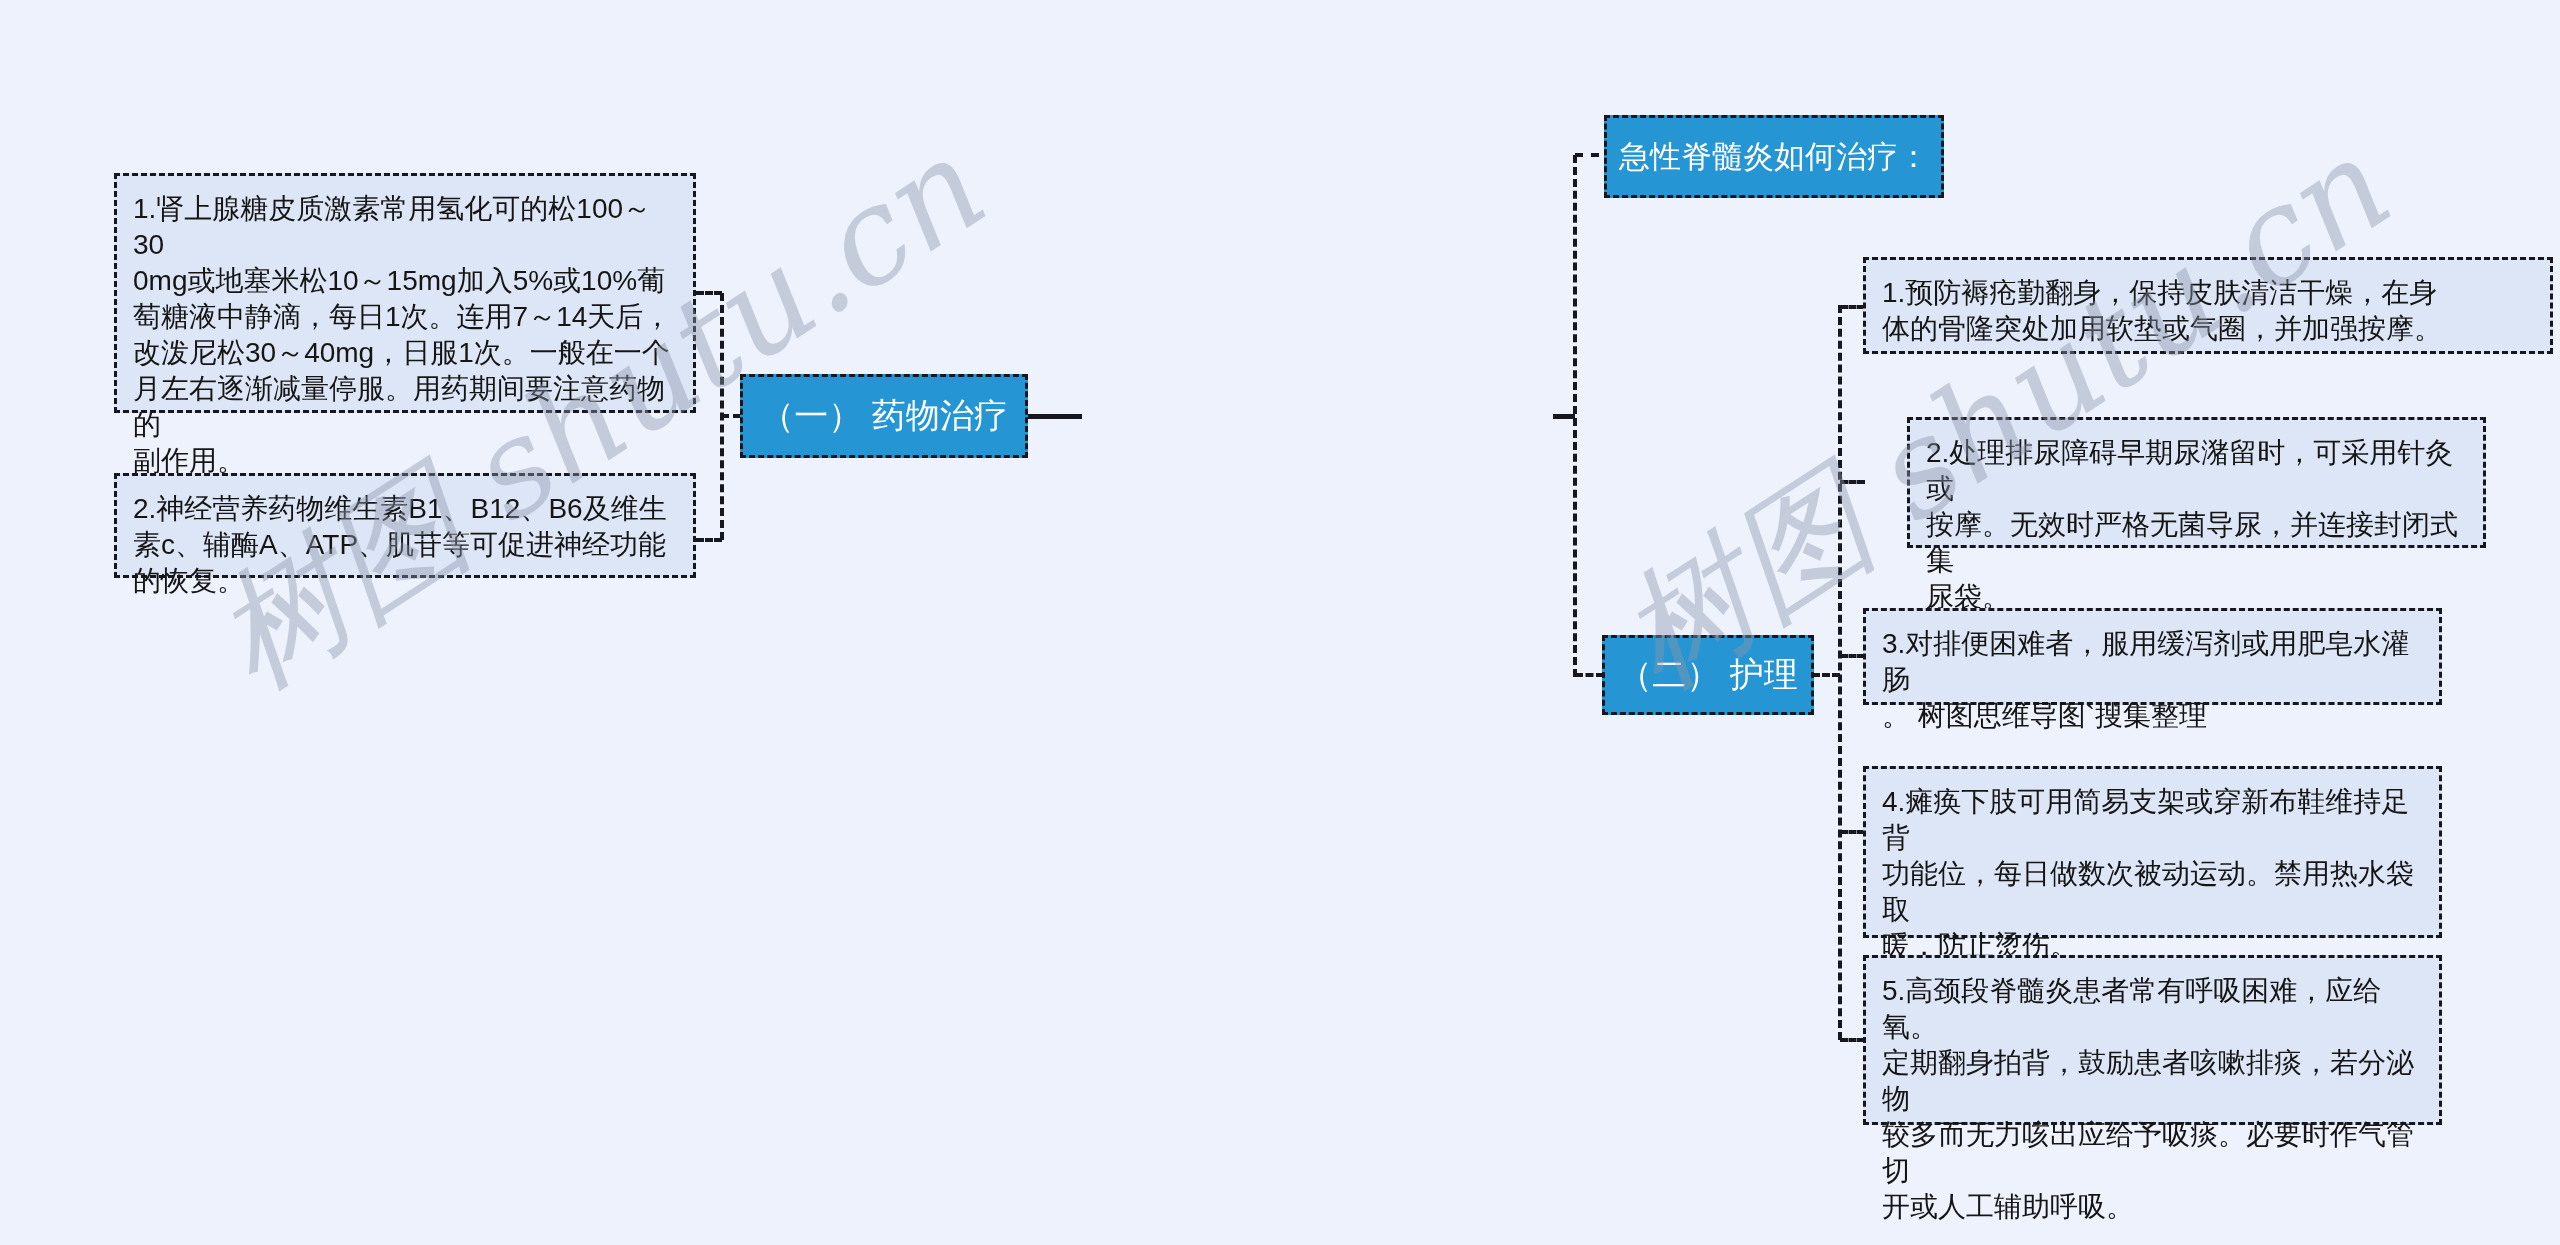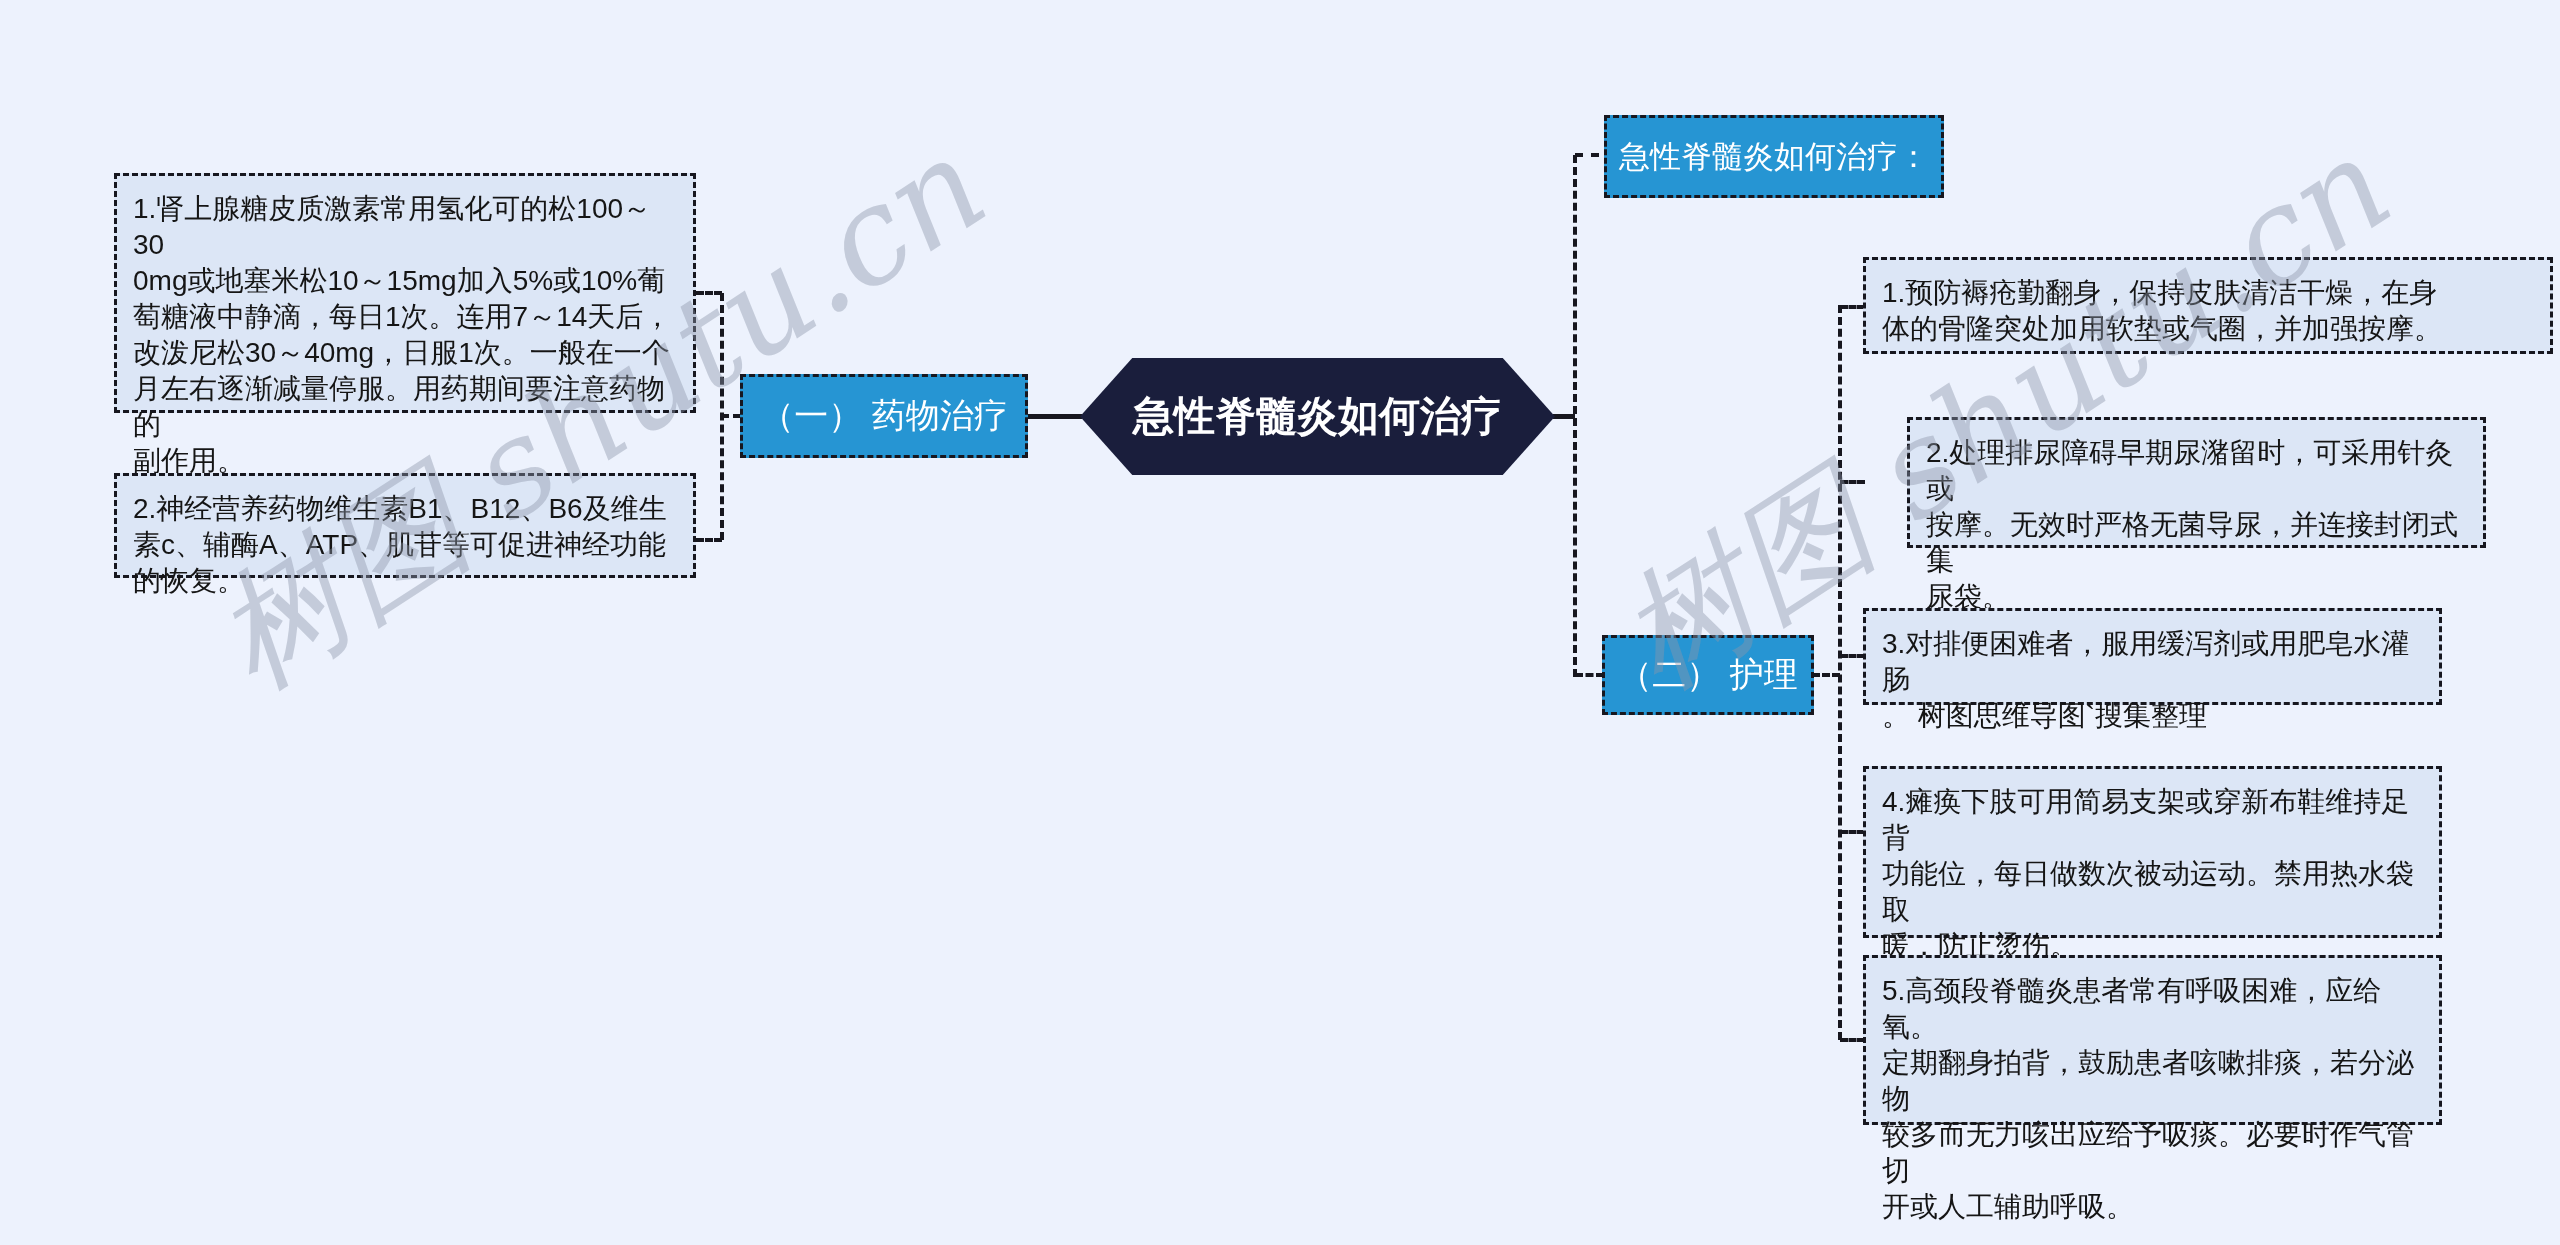--- a/index.html
+++ b/index.html
@@ -86,21 +86,20 @@
 萄糖液中静滴，每日1次。连用7～14天后，
 改泼尼松30～40mg，日服1次。一般在一个
 月左右逐渐减量停服。用药期间要注意药物的
 副作用。</div>
   <div class="tbox z2" style="left:114px;top:473px;width:582px;height:105px;">2.神经营养药物维生素B1、B12、B6及维生
 素c、辅酶A、ATP、肌苷等可促进神经功能
 的恢复。</div>
 
   <div class="bnode z2" style="left:740px;top:374px;width:288px;height:84px;">（一） 药物治疗</div>
 
-  <div class="cnode z2">急性脊髓炎如何治疗</div>
 
   <div class="bnode header z2" style="left:1597px;top:115px;width:340px;height:83px;">急性脊髓炎如何治疗：</div>
 
   <div class="bnode z2" style="left:1602px;top:635px;width:212px;height:80px;">（二） 护理</div>
 
   <div class="tbox z2" style="left:1863px;top:257px;width:690px;height:97px;">1.预防褥疮勤翻身，保持皮肤清洁干燥，在身
 体的骨隆突处加用软垫或气圈，并加强按摩。</div>
   <div class="tbox z2" style="left:1863px;top:417px;width:579px;height:131px;margin-left:44px;">2.处理排尿障碍早期尿潴留时，可采用针灸或
 按摩。无效时严格无菌导尿，并连接封闭式集
 尿袋。</div>

